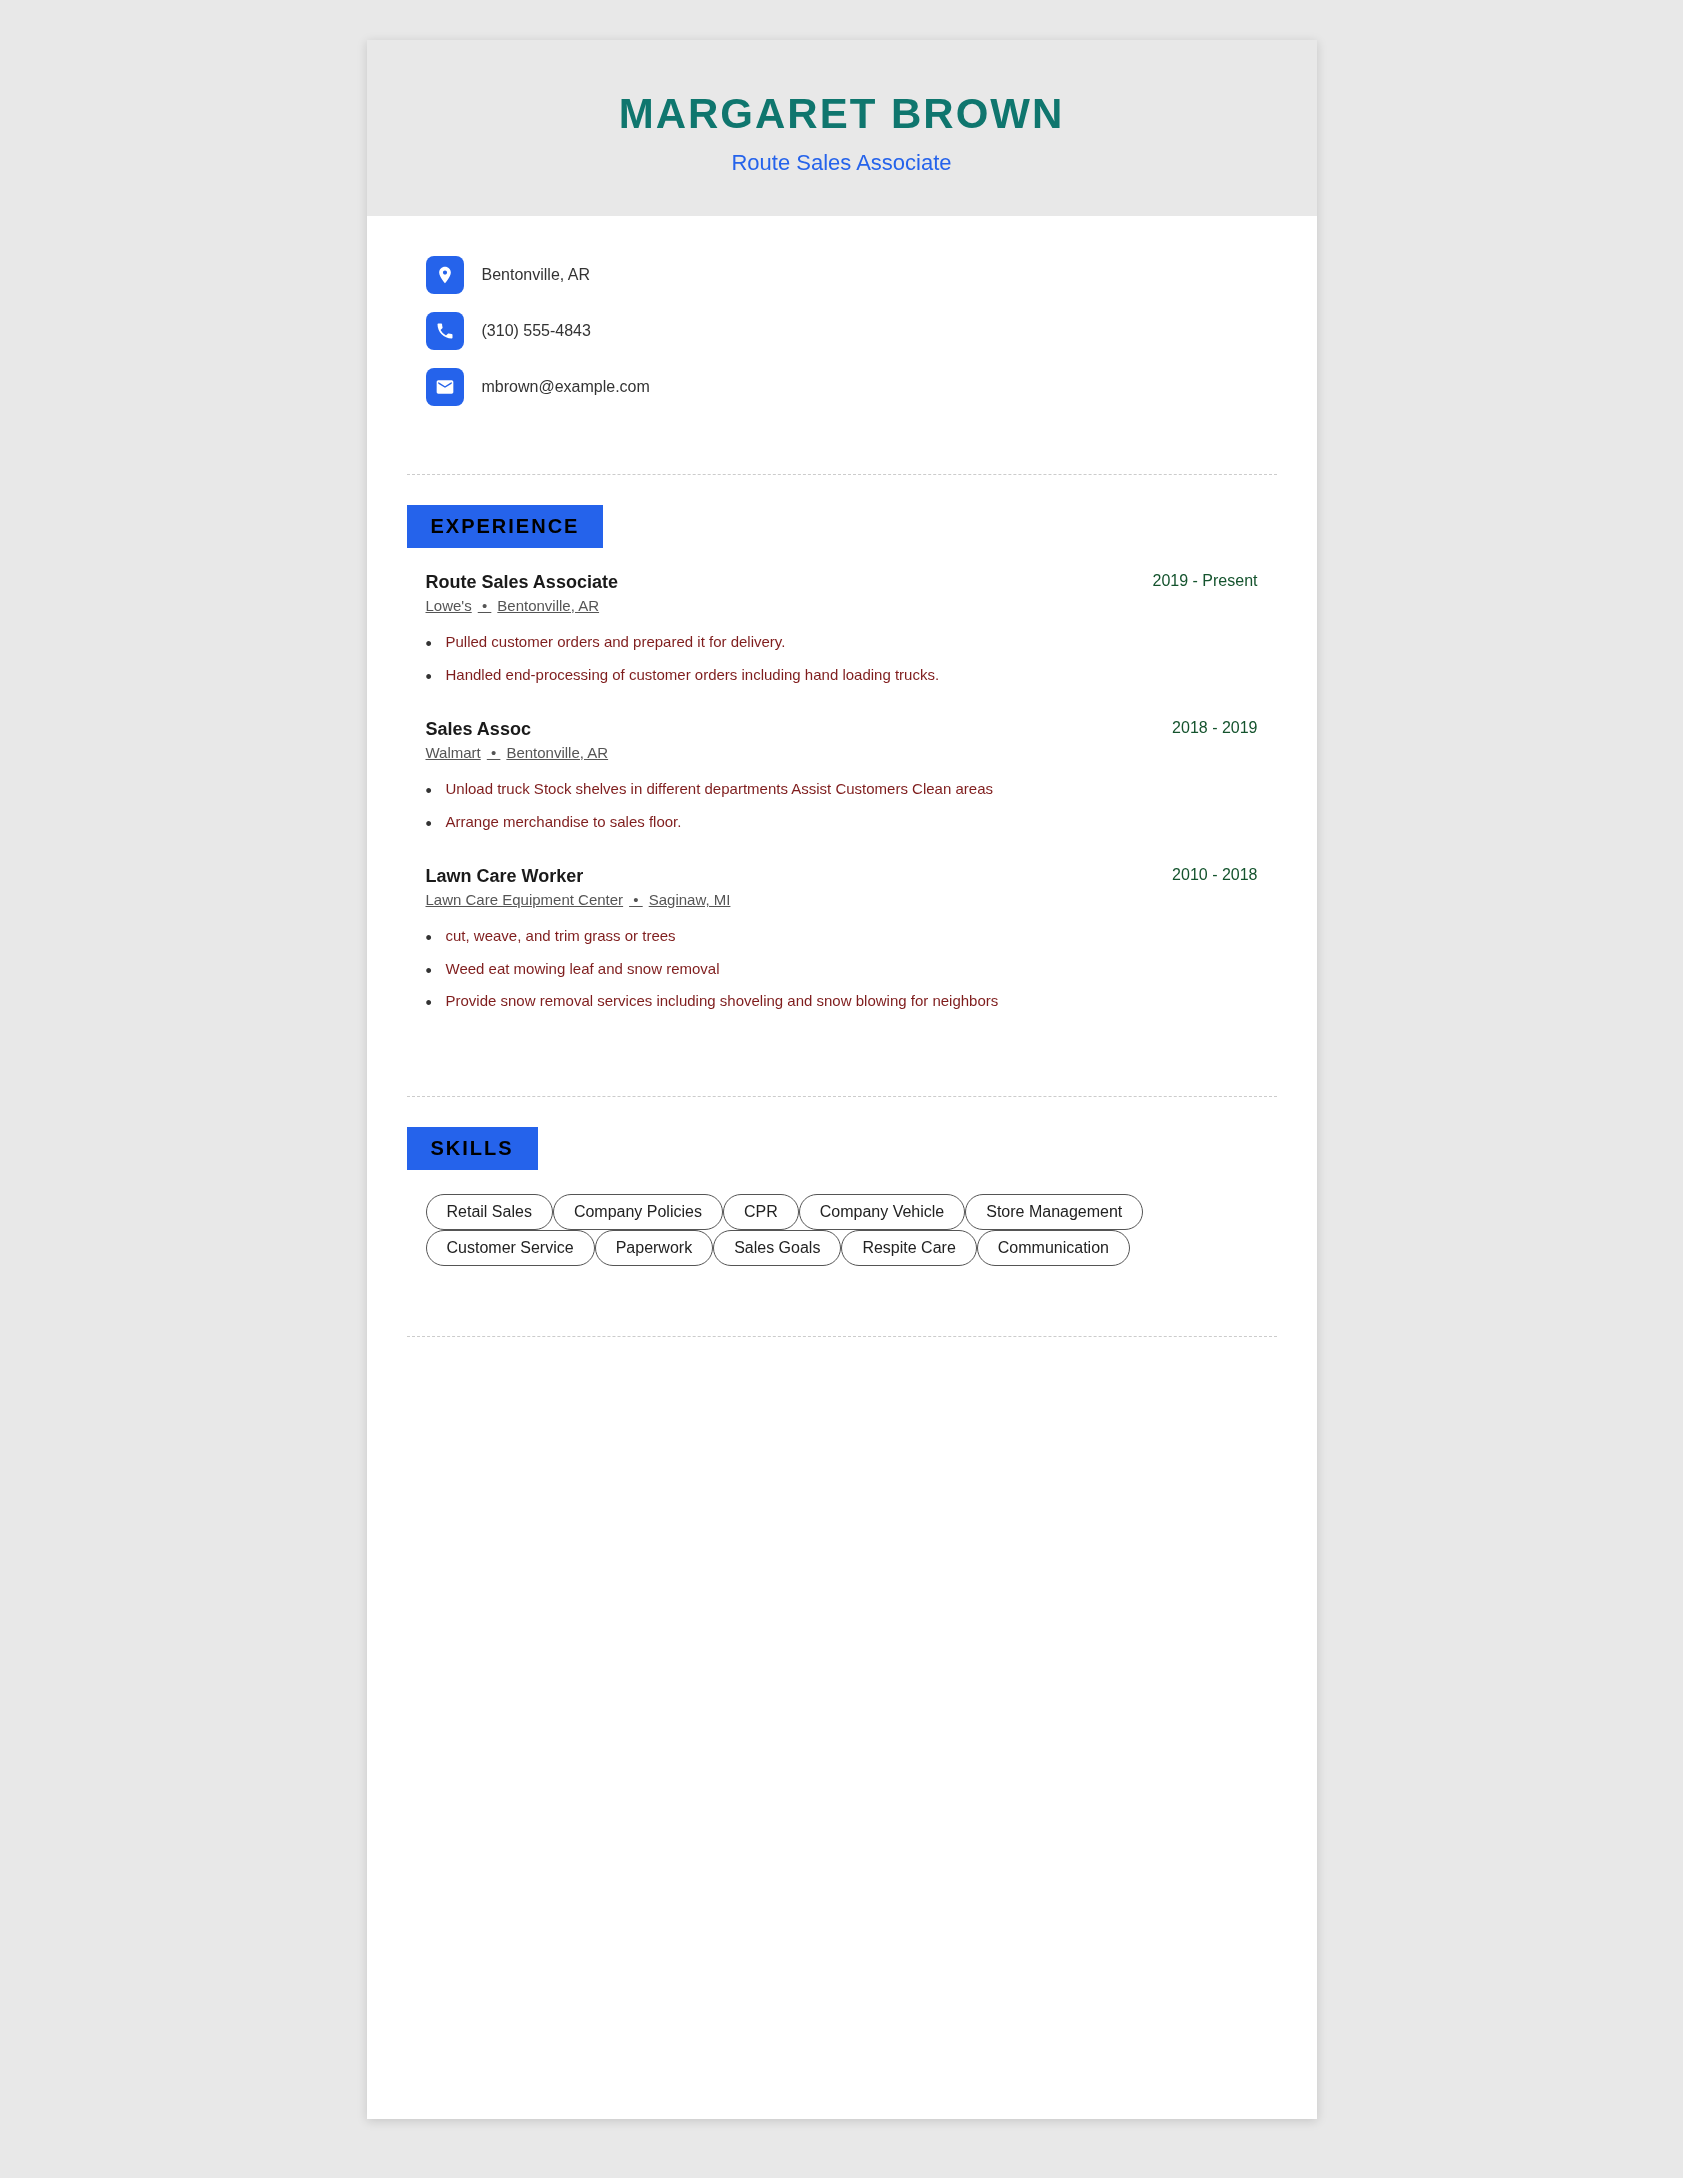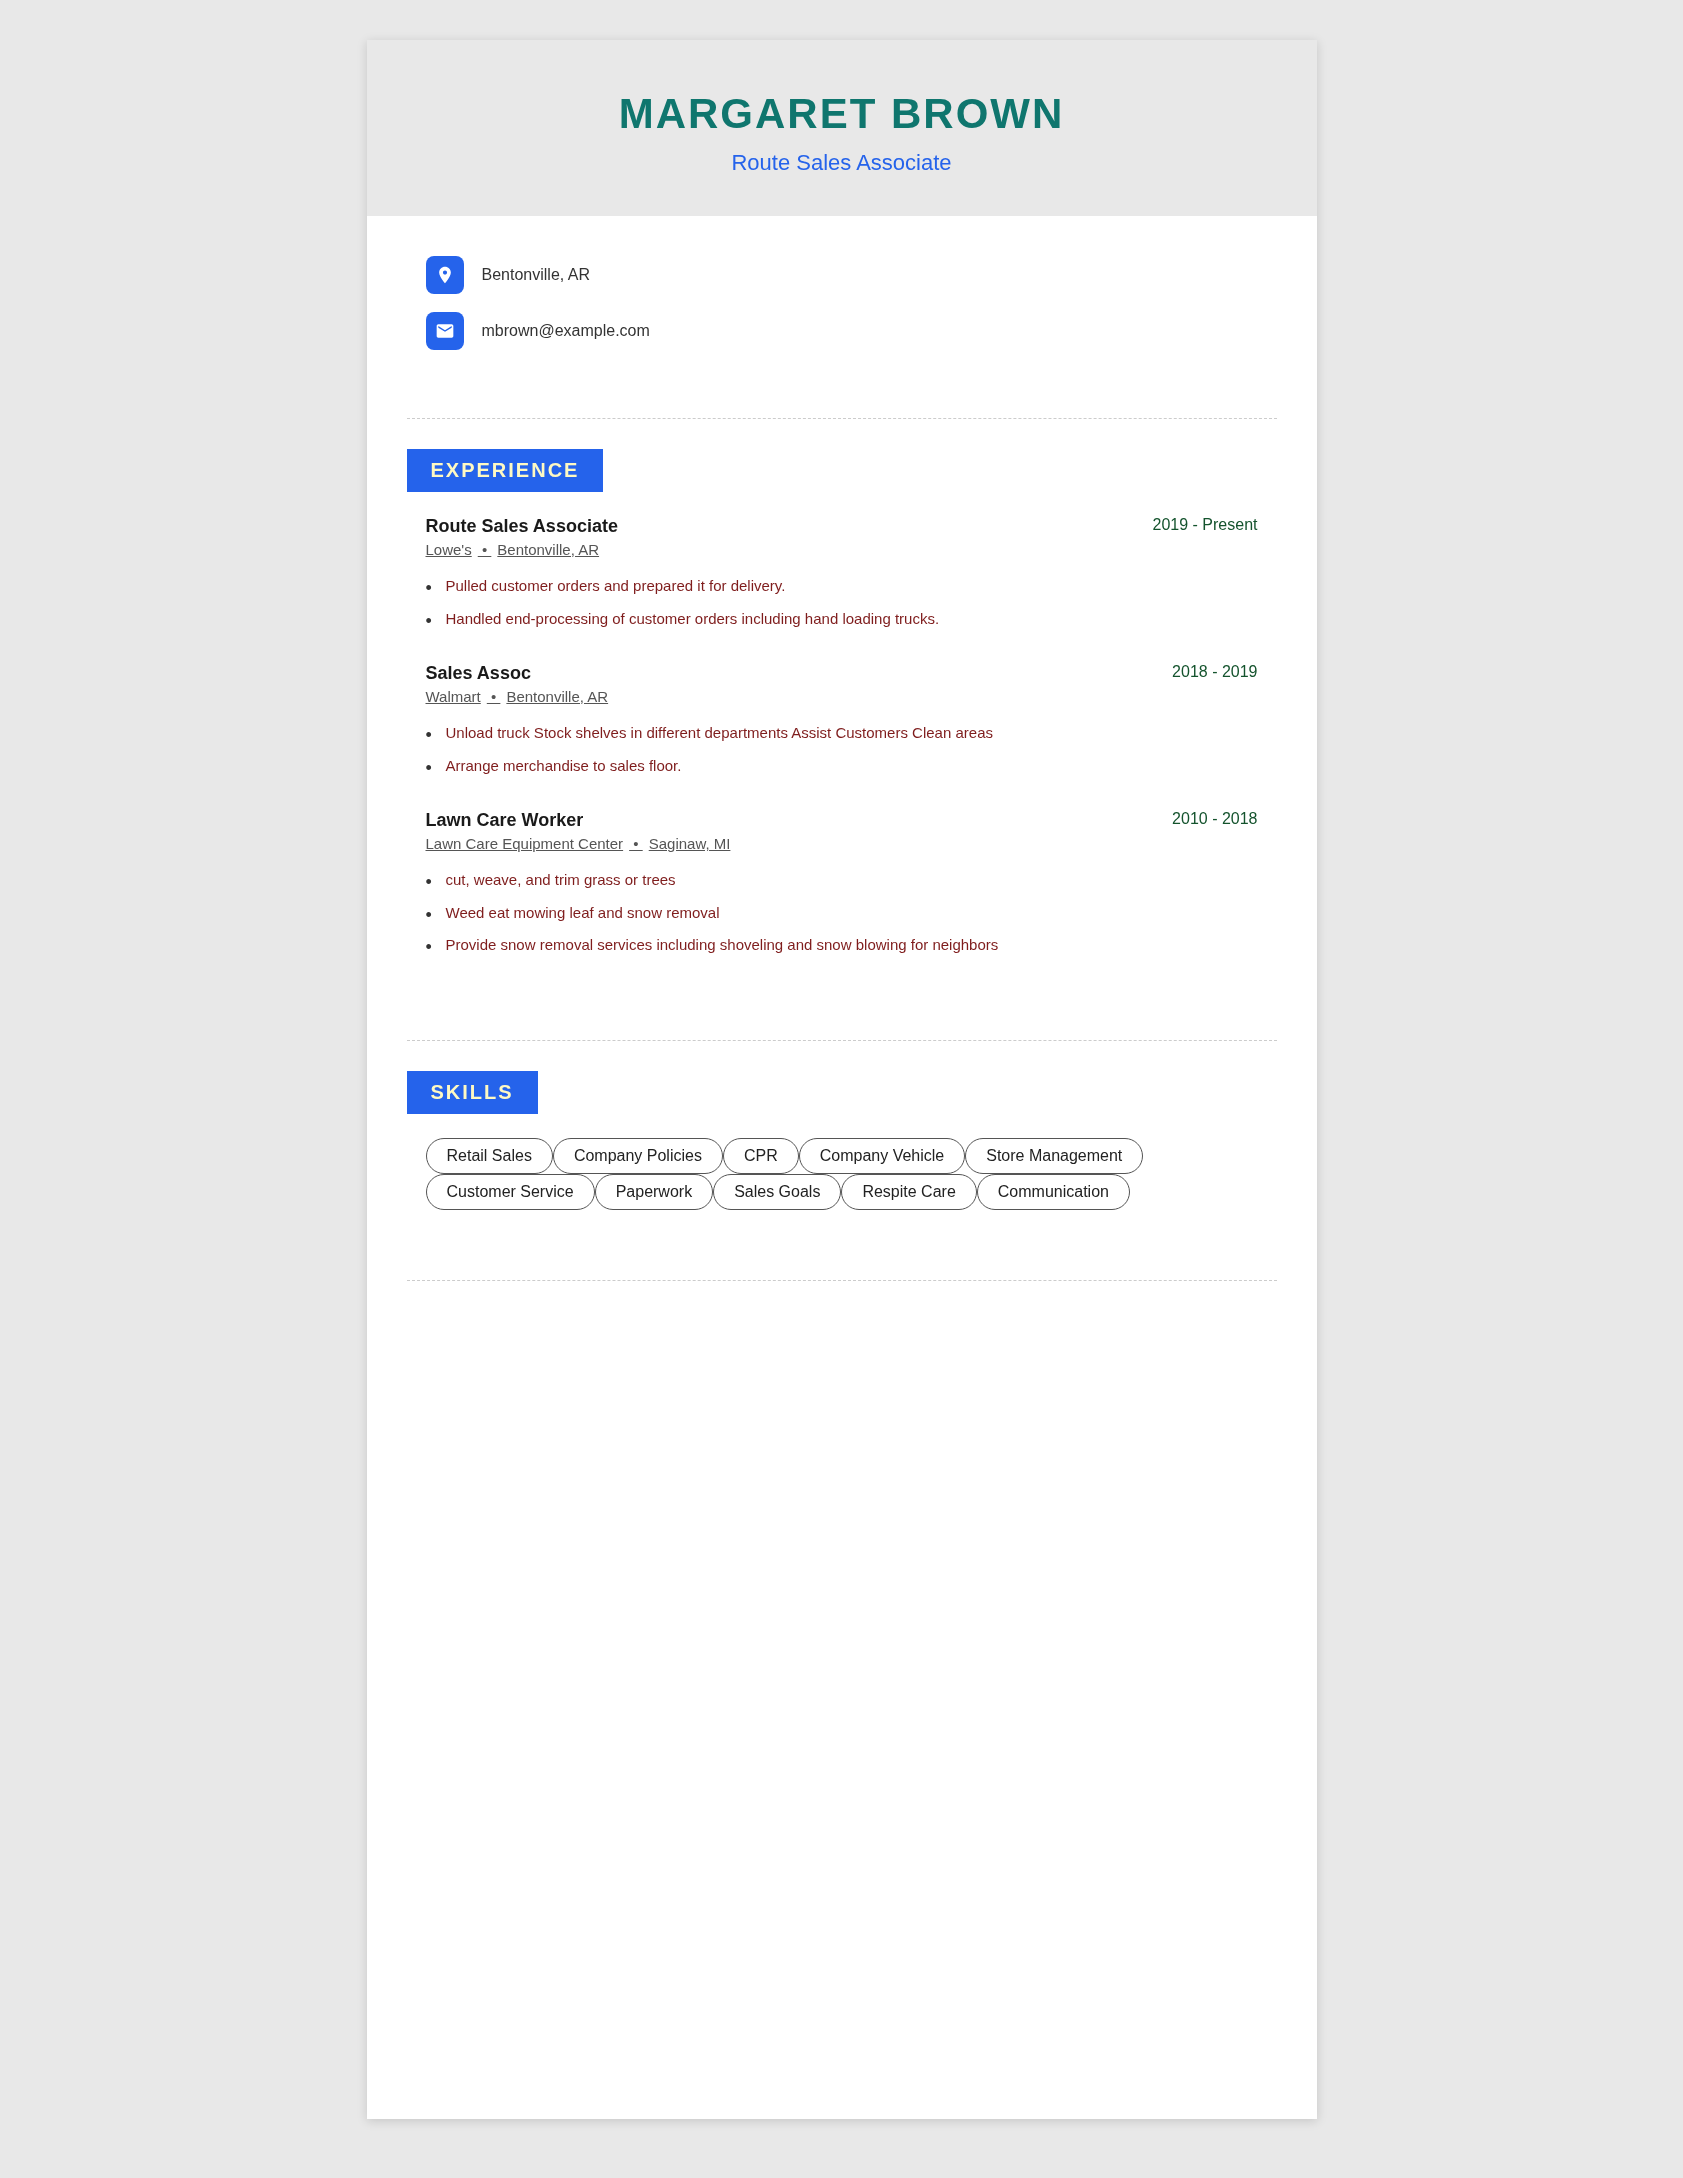--- a/index.html
+++ b/index.html
@@ -84,21 +84,21 @@
     .divider {
       border: none;
       border-top: 1.5px dashed #ccc;
       margin: 20px 40px;
     }
 
     
     .section-header {
       display: inline-block;
       background: #2563eb;
-      color: #fef9c3;
+      color: #000000;
       font-size: 20px;
       font-weight: 800;
       letter-spacing: 2px;
       text-transform: uppercase;
       padding: 10px 24px;
       margin: 10px 40px 24px;
     }
 
     
     .experience-section {
@@ -194,20 +194,28 @@
   <div class="contact-section">
     <div class="contact-item">
       <div class="contact-icon">
         <svg viewBox="0 0 24 24" xmlns="http://www.w3.org/2000/svg">
           <path d="M12 2C8.13 2 5 5.13 5 9c0 5.25 7 13 7 13s7-7.75 7-13c0-3.87-3.13-7-7-7zm0 9.5c-1.38 0-2.5-1.12-2.5-2.5s1.12-2.5 2.5-2.5 2.5 1.12 2.5 2.5-1.12 2.5-2.5 2.5z"></path>
         </svg>
       </div>
       <span class="contact-text">Bentonville, AR</span>
     </div>
 
+    <div class="contact-item">
+      <div class="contact-icon">
+        <svg viewBox="0 0 24 24" xmlns="http://www.w3.org/2000/svg">
+          <path d="M6.62 10.79a15.053 15.053 0 006.59 6.59l2.2-2.2c.27-.27.67-.36 1.02-.24 1.12.37 2.33.57 3.57.57.55 0 1 .45 1 1V20c0 .55-.45 1-1 1-9.39 0-17-7.61-17-17 0-.55.45-1 1-1h3.5c.55 0 1 .45 1 1 0 1.25.2 2.45.57 3.57.11.35.03.74-.25 1.02l-2.2 2.2z"></path>
+        </svg>
+      </div>
+      <span class="contact-text">(310) 555-4843</span>
+    </div>
 
     <div class="contact-item">
       <div class="contact-icon">
         <svg viewBox="0 0 24 24" xmlns="http://www.w3.org/2000/svg">
           <path d="M20 4H4c-1.1 0-2 .9-2 2v12c0 1.1.9 2 2 2h16c1.1 0 2-.9 2-2V6c0-1.1-.9-2-2-2zm0 4l-8 5-8-5V6l8 5 8-5v2z"></path>
         </svg>
       </div>
       <span class="contact-text">mbrown@example.com</span>
     </div>
   </div>

